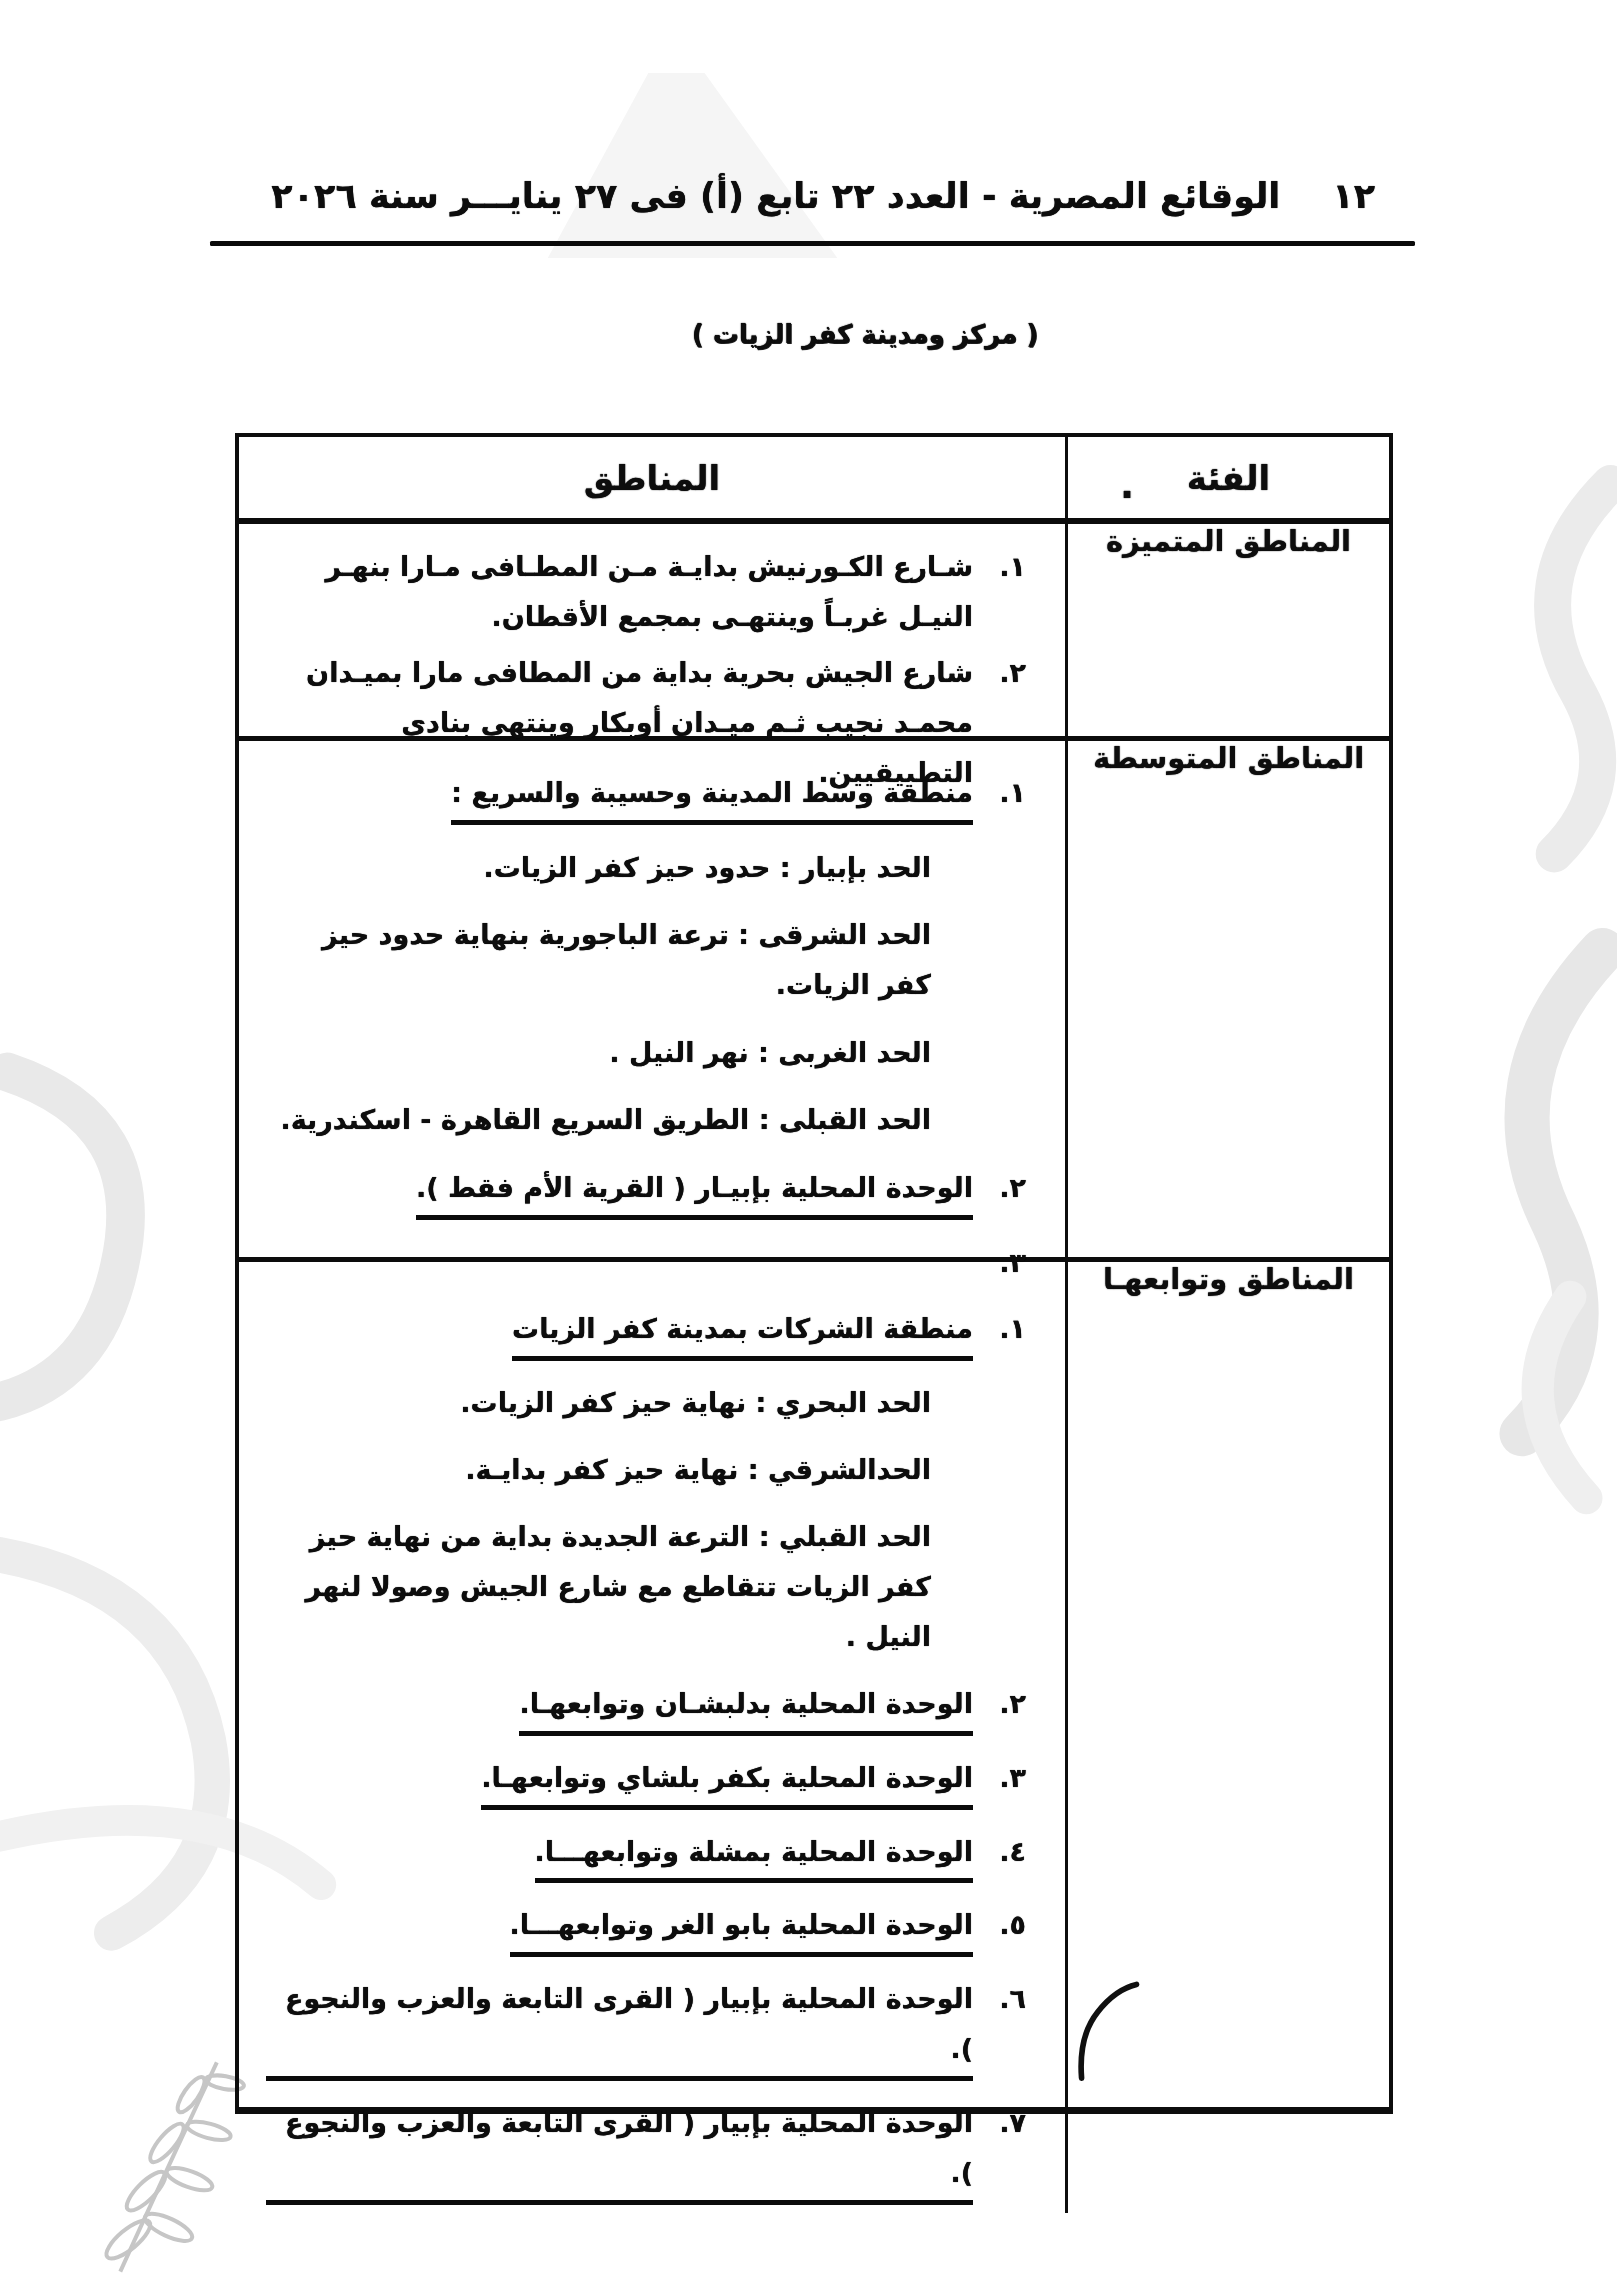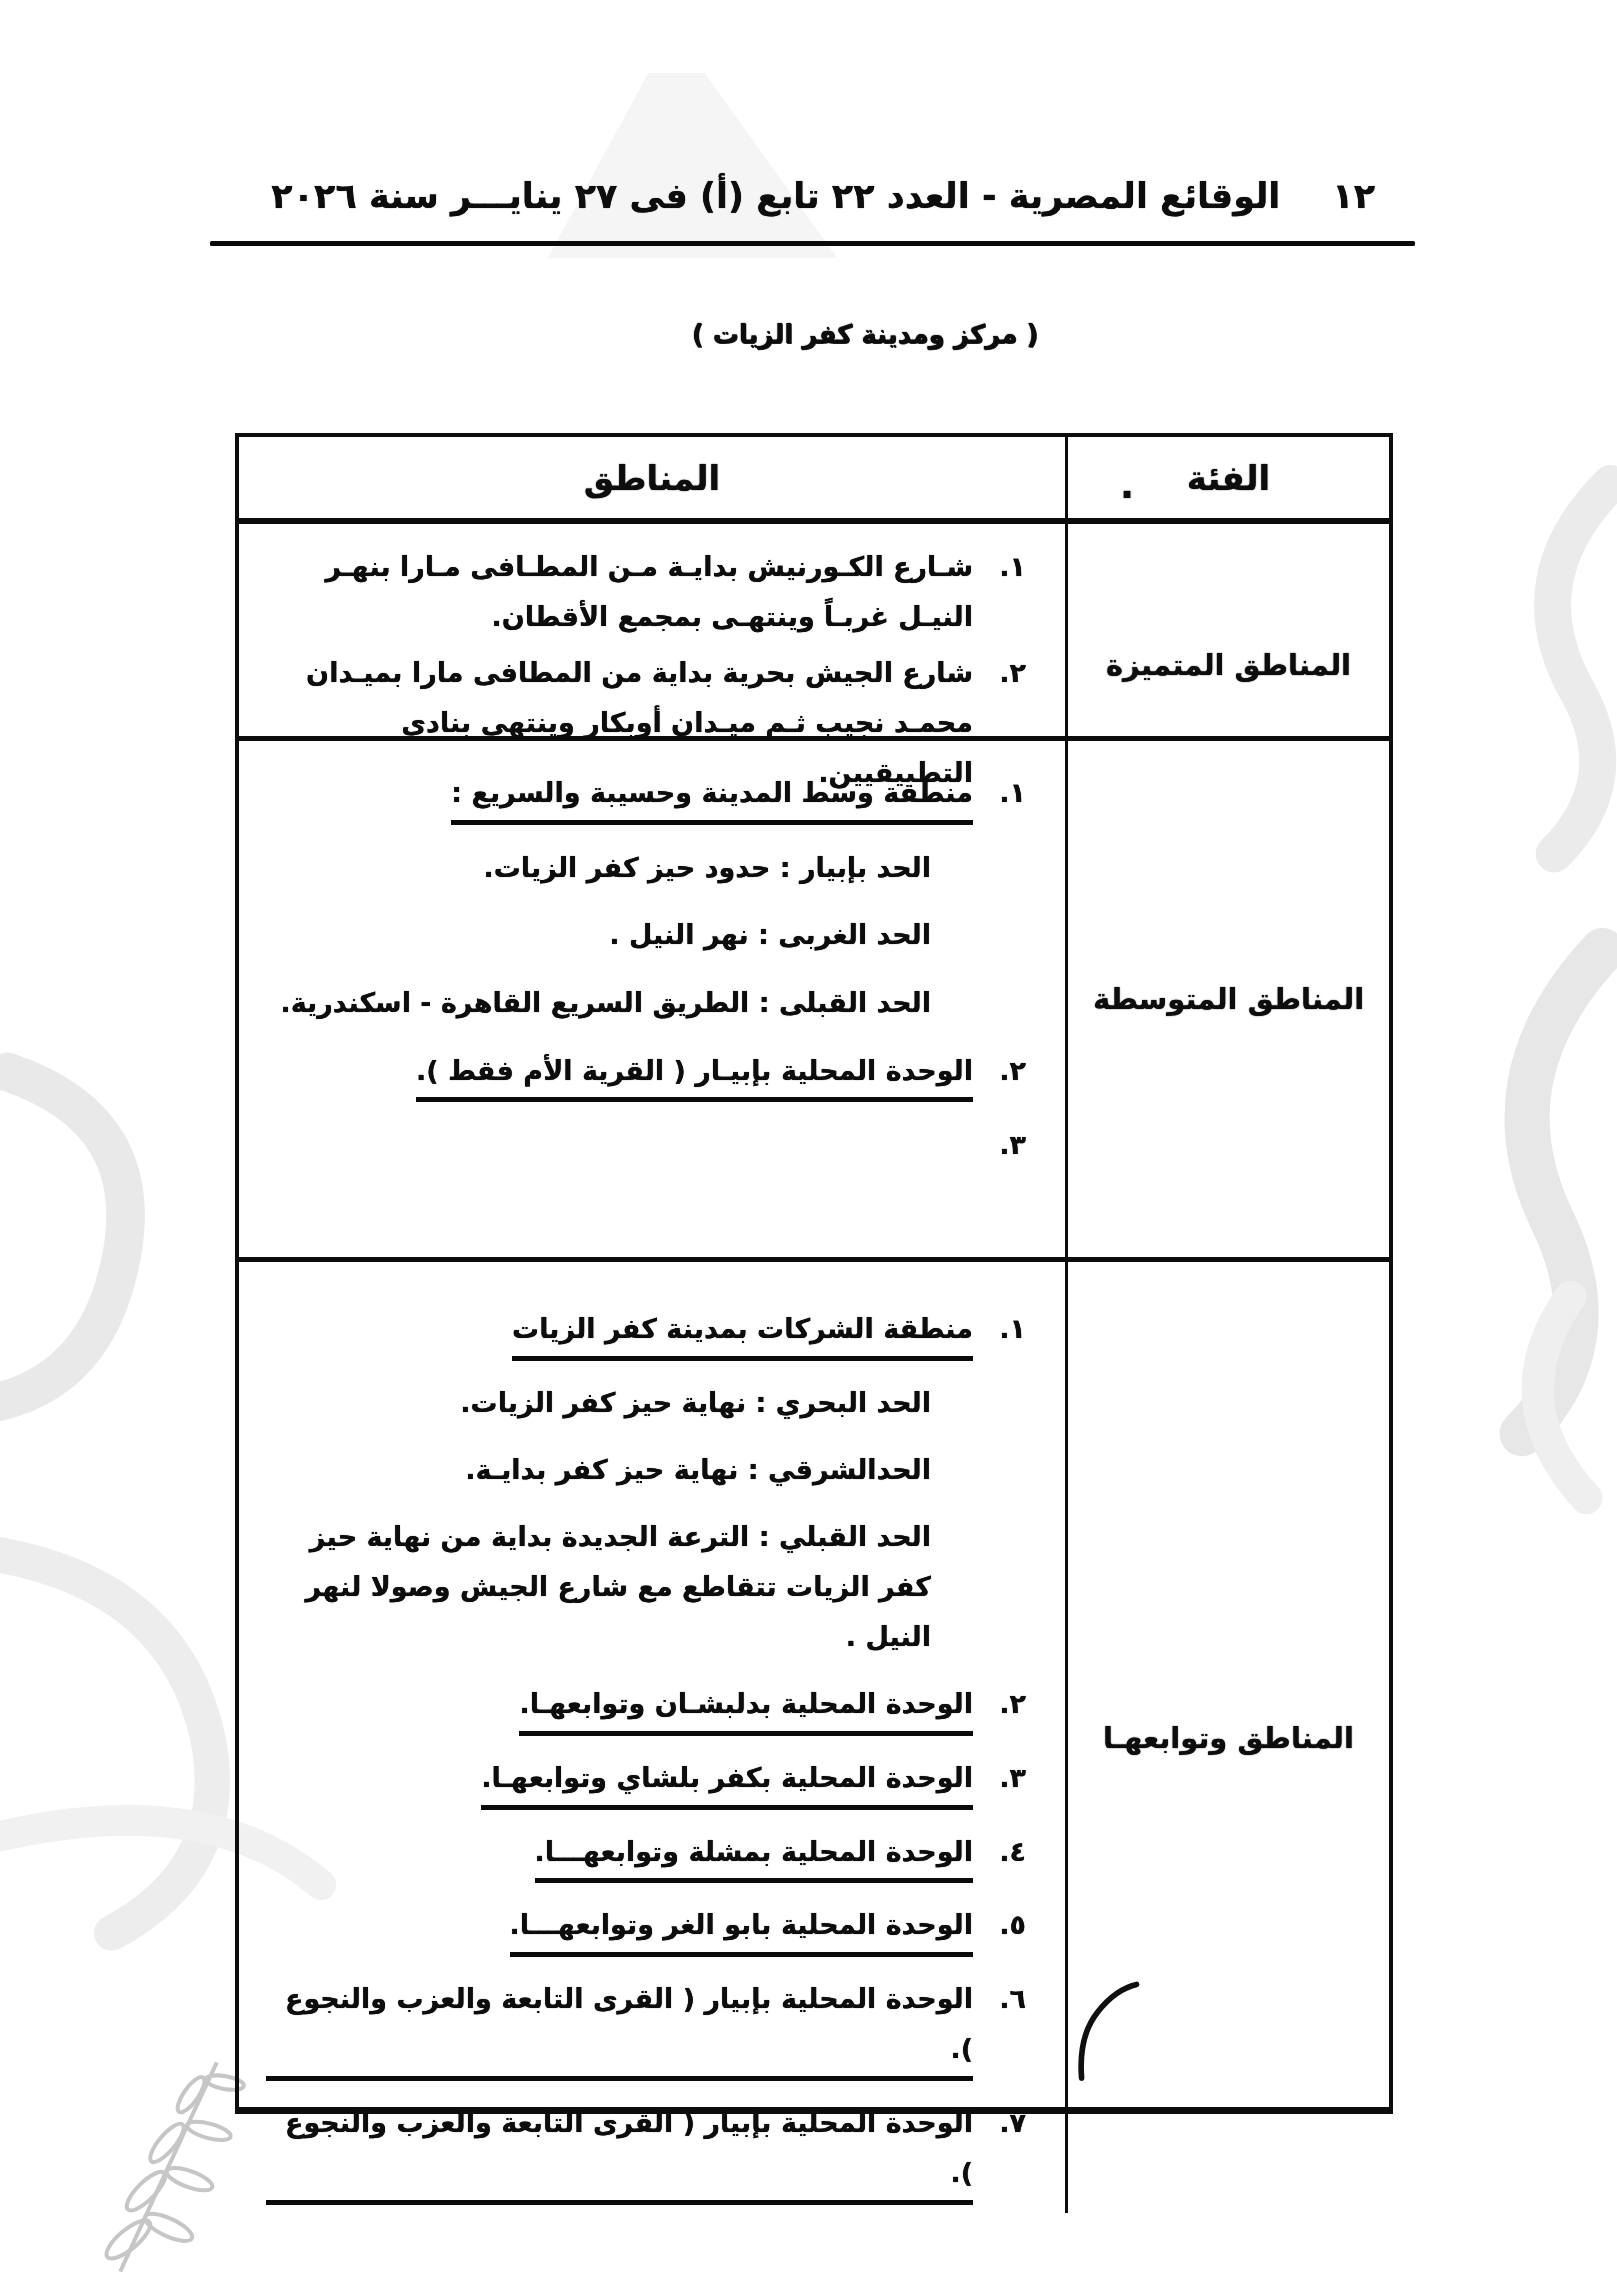--- a/index.html
+++ b/index.html
@@ -39,21 +39,21 @@
   .thead .hc{display:flex;align-items:center;justify-content:center;
     font-size:34px;font-weight:bold;text-shadow:0 0 1.2px #000;position:relative;}
   .cat-col{border-left:3.2px solid #0d0d0d;}
   .stray-dot{position:absolute;left:52px;bottom:11.3px;font-size:37px;font-weight:bold;}
   .trow{border-bottom:5.6px solid #0c0c0c;}
   .trow:last-child{border-bottom:none;}
   .trow:nth-of-type(1){height:212px;}
   .trow:nth-of-type(2){height:516px;}
   .trow:nth-of-type(3){height:845px;}
   .cell{box-sizing:border-box;}
-  .cell.cat{display:flex;align-items:center;justify-content:center;
+  .cell.cat{display:flex;align-items:flex-start;justify-content:center;
     font-size:29px;font-weight:bold;text-shadow:0 0 1.2px #000;}
   .cell.areas{
     padding:21px 39px 8px 27px;display:flex;flex-direction:column;
     font-size:27px;font-weight:bold;line-height:1.85;
     text-shadow:0 0 0.8px #000;
   }
   .trow:nth-of-type(1) .cell.areas{gap:6.4px;padding-top:17.7px;}
   .trow:nth-of-type(2) .cell.areas{gap:17.7px;padding-top:27px;}
   .trow:nth-of-type(3) .cell.areas{gap:17px;padding-top:42px;}
   .item{display:flex;flex-direction:row;align-items:flex-start;}
@@ -141,20 +141,23 @@
           </div>
           <div class="cell areas">
             <div class="item">
               <span class="num">١.</span>
               <span class="txt ul">منطقة وسط المدينة وحسيبة والسريع :</span>
             </div>
             <div class="item bound">
               <span class="txt">الحد بإبيار : حدود حيز كفر الزيات.</span>
             </div>
             <div class="item bound">
+              <span class="txt">الحد الشرقى : ترعة الباجورية بنهاية حدود حيز كفر الزيات.</span>
+            </div>
+            <div class="item bound">
               <span class="txt">الحد الغربى : نهر النيل .</span>
             </div>
             <div class="item bound">
               <span class="txt">الحد القبلى : الطريق السريع القاهرة - اسكندرية.</span>
             </div>
             <div class="item">
               <span class="num">٢.</span>
               <span class="txt ul">الوحدة المحلية بإبيـار ( القرية الأم فقط ).</span>
             </div>
             <div class="item">

